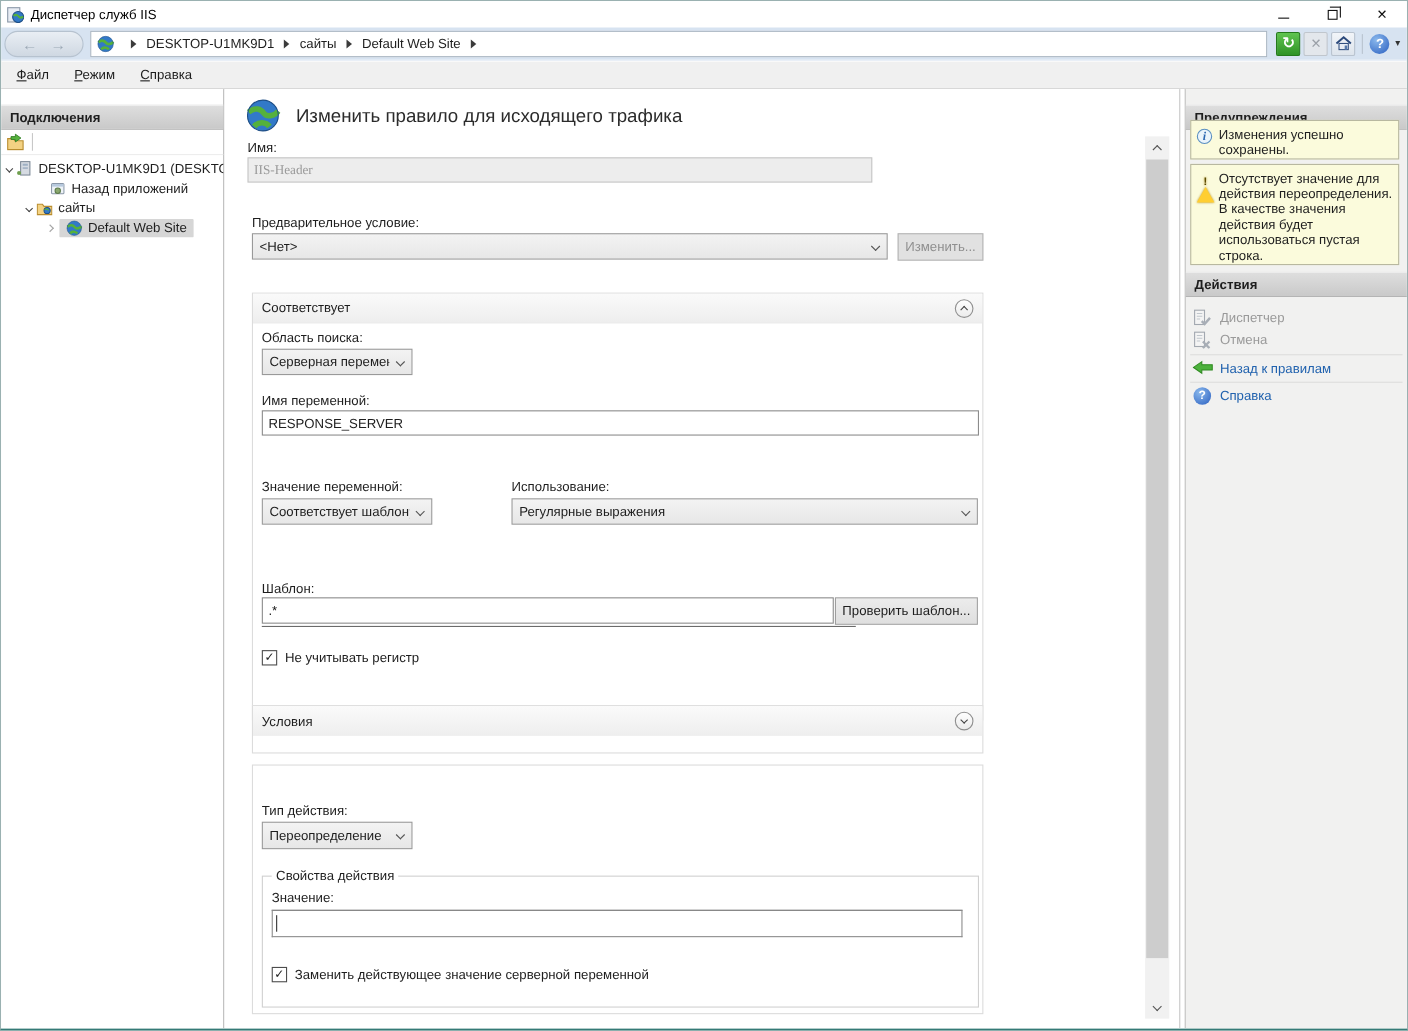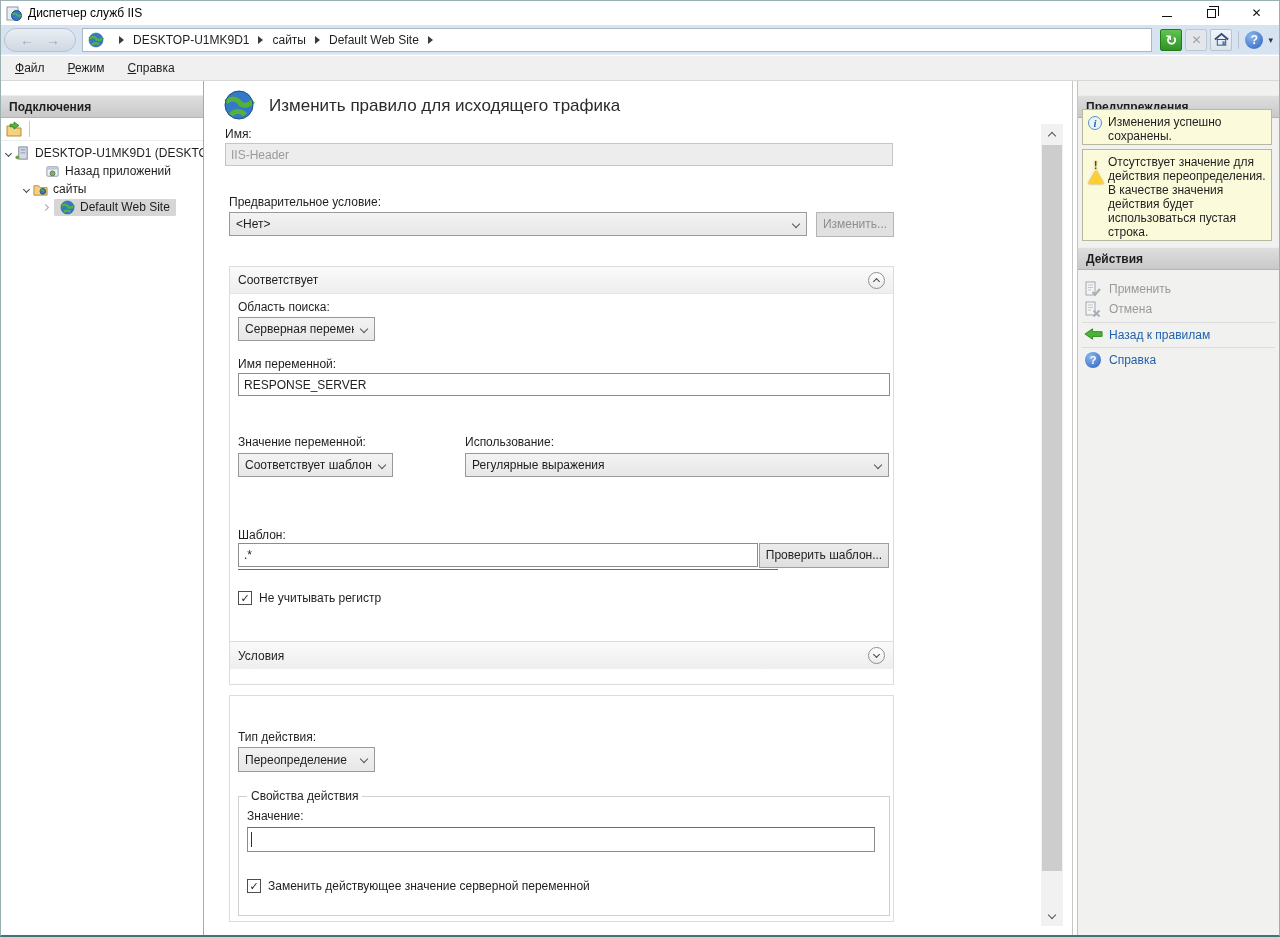--- a/index.html
+++ b/index.html
@@ -283,21 +283,21 @@
         <svg viewBox="0 0 32 32" width="32" height="32">
             <circle cx="16" cy="16" r="14" fill="#3279c8"></circle>
             <path d="M3 13 C9 8 14 10 17 14 C20 18 27 16 30 12" stroke="#55b13c" stroke-width="5" fill="none"></path>
             <path d="M8 26 C12 21 19 22 22 26" stroke="#55b13c" stroke-width="5" fill="none"></path>
             <circle cx="16" cy="16" r="14" fill="none" stroke="#1f4f86"></circle>
           </svg>
       </span>
       <div class="page-title">Изменить правило для исходящего трафика</div>
 
       <div class="lbl" style="left:21px; top:46px">Имя:</div>
-      <input class="tinput" style="left: 21px; top: 62px; width: 668px;" disabled="" value="IIS-Header">
+      <input class="tinput" style="left: 21px; top: 62px; width: 568px; font-family: Liberation Serif, serif;" disabled="" value="IIS-Header">
 
       <div class="lbl" style="left:25px; top:114px">Предварительное условие:</div>
       <div class="combo" style="left:25px; top:131px; width:578px">
         <span class="combo-txt">&lt;Нет&gt;</span>
         <span class="chvc"></span>
       </div>
       <div class="btn disabled" style="left:612px; top:131px; width:78px">Изменить...</div>
 
       <div class="sect" style="top:185px; height:389px">
         <div class="sect-h">
@@ -398,21 +398,21 @@
       <div class="panel-hdr" style="position:absolute; left:0; right:0; top:166px; margin-top:0">Действия</div>
 
       <div class="act-item disabled" style="top:198px">
         <span class="act-ico">
           <svg viewBox="0 0 17 16" width="17" height="16">
               <rect x="2" y="1" width="9" height="13" fill="#f4f4f4" stroke="#a2a8b0"></rect>
               <path d="M4 4 h5 M4 6.5 h5 M4 9 h3" stroke="#c0c6cc"></path>
               <path d="M8.5 11 l2.6 2.6 L16 8" stroke="#a8aeb6" stroke-width="2.2" fill="none"></path>
             </svg>
         </span>
-        <span class="act-label">Применить</span>
+        <span class="act-label">Диспетчер</span>
       </div>
       <div class="act-item disabled" style="top:218px">
         <span class="act-ico">
           <svg viewBox="0 0 17 16" width="17" height="16">
               <rect x="2" y="1" width="9" height="13" fill="#f4f4f4" stroke="#a2a8b0"></rect>
               <path d="M4 4 h5 M4 6.5 h5 M4 9 h3" stroke="#c0c6cc"></path>
               <path d="M9.5 9.5 l6 6 M15.5 9.5 l-6 6" stroke="#a8aeb6" stroke-width="2"></path>
             </svg>
         </span>
         <span class="act-label">Отмена</span>

